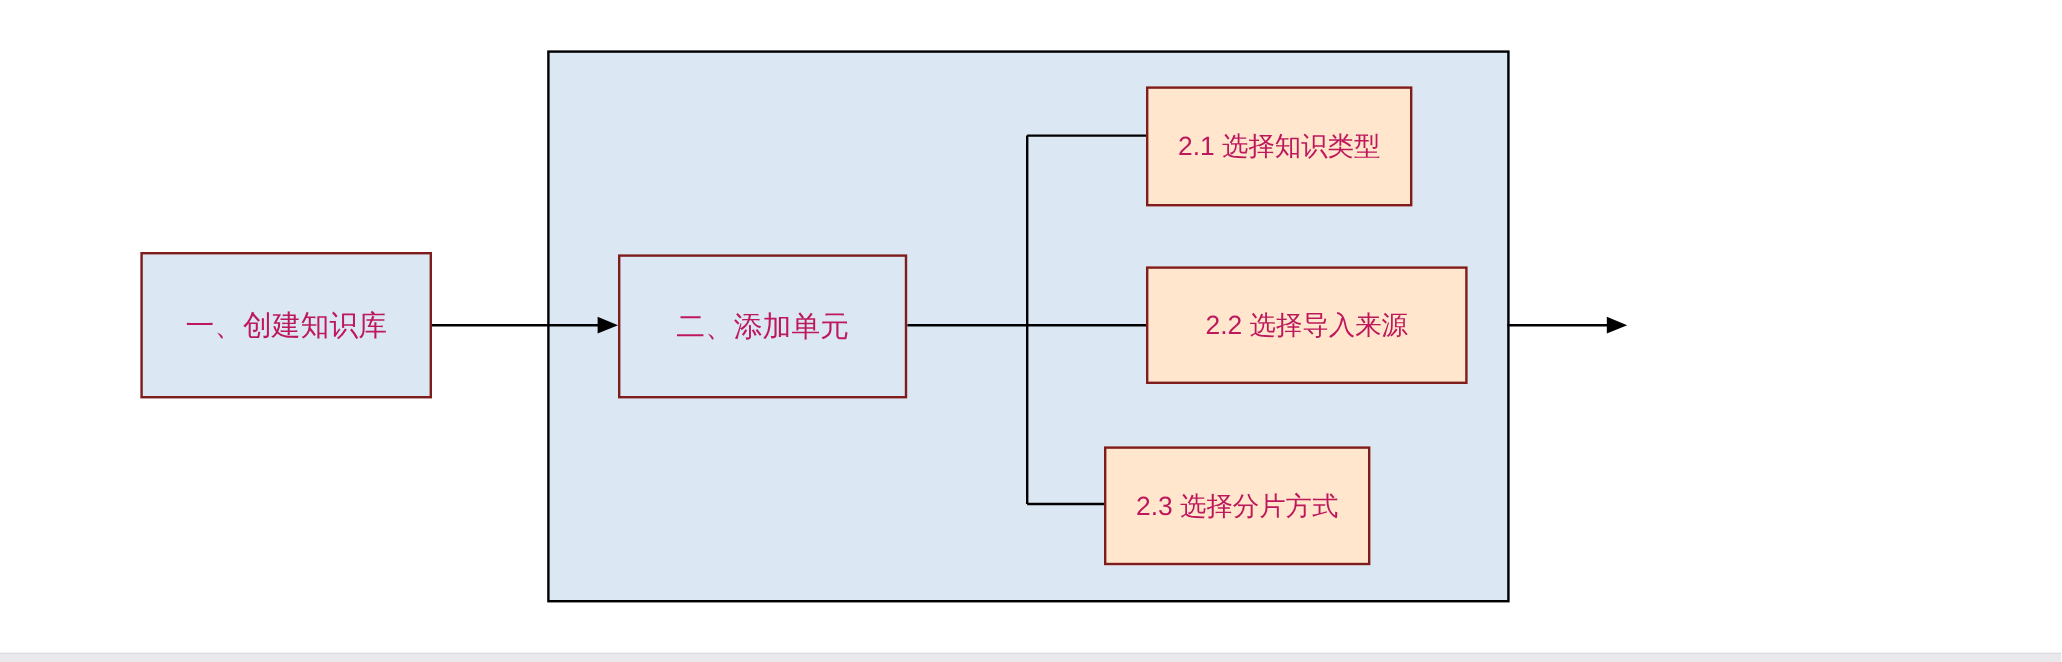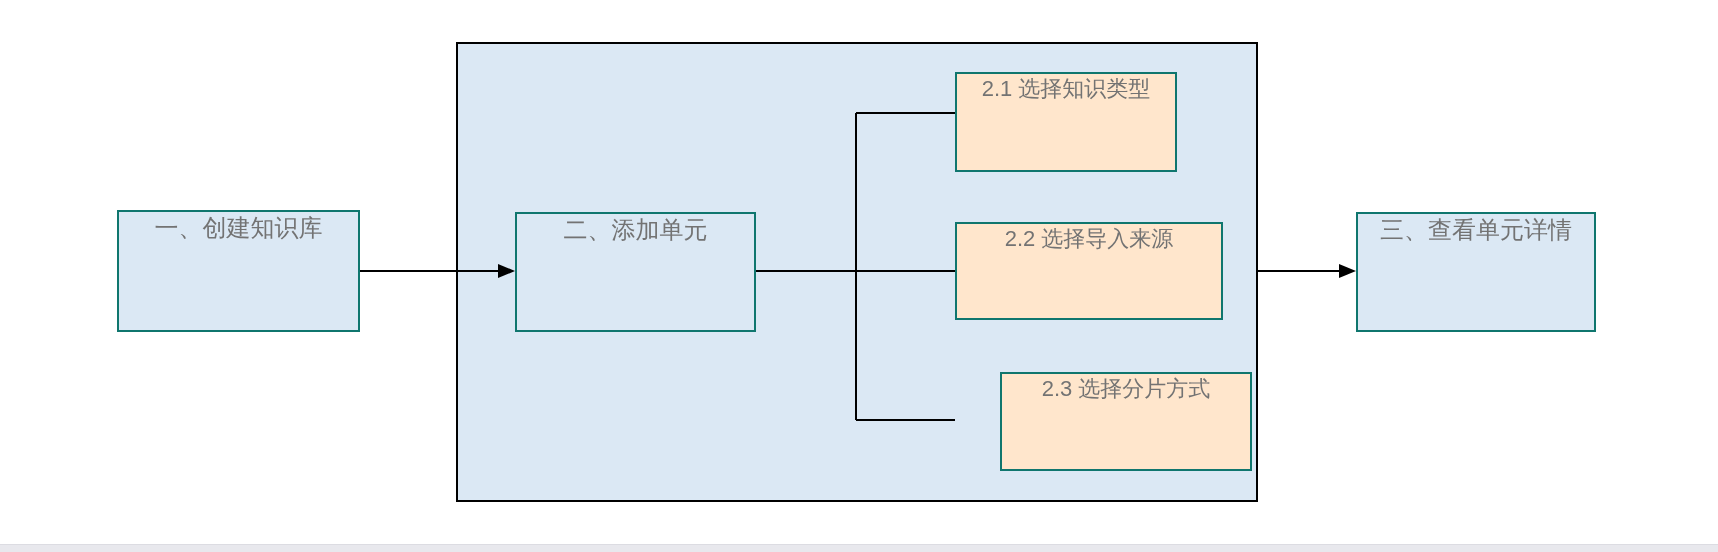--- a/index.html
+++ b/index.html
@@ -25,40 +25,40 @@
   }
   .connector-layer {
     position: absolute;
     left: 0; top: 0;
     width: 1718px; height: 552px;
     z-index: 2;
   }
   .node {
     position: absolute;
     display: flex;
-    align-items: flex-start;
+    align-items: center;
     justify-content: center;
     box-sizing: border-box;
     background: #dbe8f4;
-    border: 2px solid #0f766e;
-    color: #737373;
+    border: 2px solid #7f1d1d;
+    color: #be185d;
     font-size: 24px;
     text-align: center;
     white-space: nowrap;
     z-index: 3;
   }
   .node--orange {
     background: #ffe6cc;
     font-size: 22px;
   }
   .node--step1 { left: 117px; top: 210px; width: 243px; height: 122px; }
   .node--step2 { left: 515px; top: 212px; width: 241px; height: 120px; }
   .node--step2-1 { left: 955px; top: 72px;  width: 222px; height: 100px; }
   .node--step2-2 { left: 955px; top: 222px; width: 268px; height: 98px; }
-  .node--step2-3 { left: 1000px; top: 372px; width: 252px; height: 99px; }
+  .node--step2-3 { left: 920px; top: 372px; width: 222px; height: 99px; }
   .node--step3 { left: 1356px; top: 212px; width: 240px; height: 120px; }
   .bottom-bar {
     position: absolute;
     left: 0; bottom: 0;
     width: 1718px; height: 7px;
     background: #e8e8ed;
     border-top: 1px solid #dcdce2;
     z-index: 4;
   }
 </style>
@@ -96,19 +96,16 @@
   </div>
 
   <div class="node node--orange node--step2-2">
     <span>2.2 选择导入来源</span>
   </div>
 
   <div class="node node--orange node--step2-3">
     <span>2.3 选择分片方式</span>
   </div>
 
-  <div class="node node--step3">
-    <span>三、查看单元详情</span>
-  </div>
 
   <div class="bottom-bar"></div>
 
 </div>
 
 </body></html>

